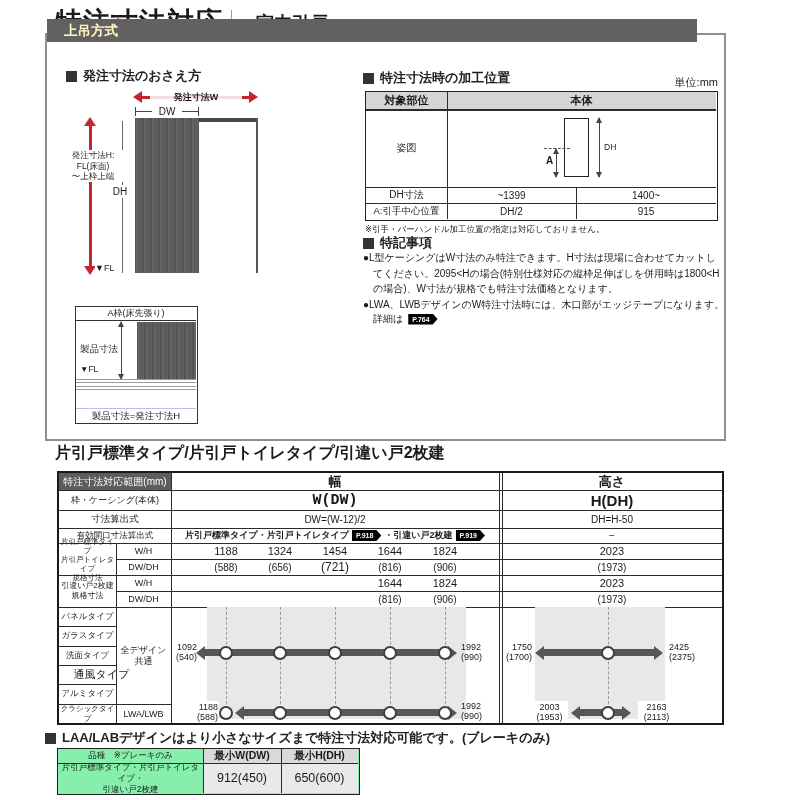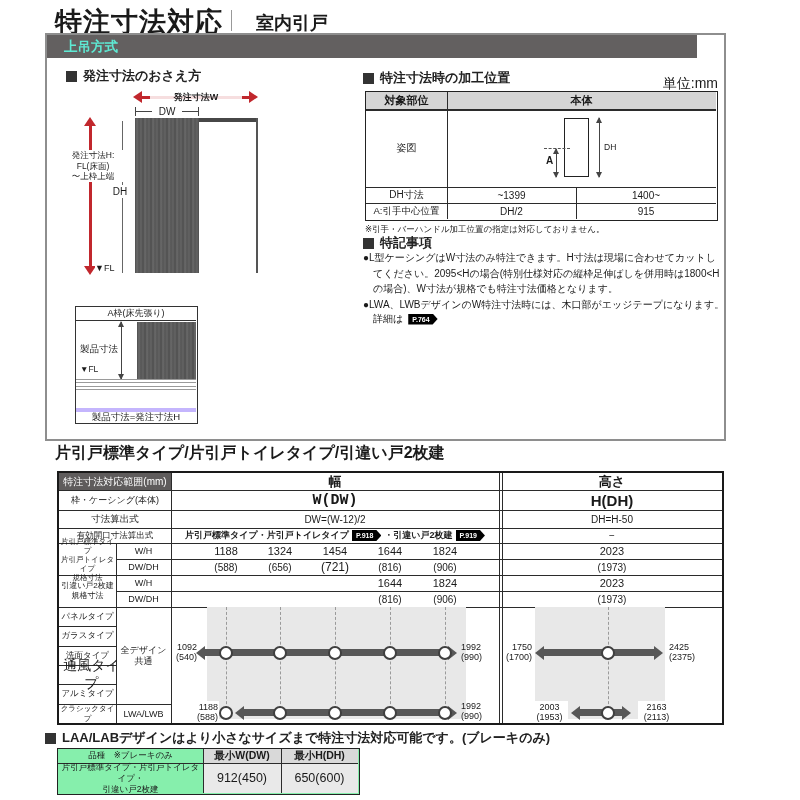--- a/index.html
+++ b/index.html
@@ -38,21 +38,21 @@
 </head>
 <body>
 
 <div class="page">
 
   <div class="abs b" style="left:55px;top:4px;font-size:27px;letter-spacing:1px;">特注寸法対応</div>
   <div class="abs" style="left:231px;top:10px;width:1px;height:21px;background:#999;"></div>
   <div class="abs b" style="left:256px;top:11px;font-size:18px;">室内引戸</div>
 
   <div class="abs" style="left:45px;top:33px;width:681px;height:408px;border:2px solid #8e8e8e;background:#fff;"></div>
-  <div class="abs b" style="left:47px;top:35px;width:650px;height:23px;background:#636060;color:#5eead4;font-size:13.5px;line-height:23px;padding-left:17px;">上吊方式</div>
+  <div class="abs b" style="left:47px;top:19px;width:650px;height:23px;background:#636060;color:#fef9c3;font-size:13.5px;line-height:23px;padding-left:17px;">上吊方式</div>
 
   <div class="heading" style="left:66px;top:67px;">
     <span class="sq"></span>
     <span>発注寸法のおさえ方</span>
   </div>
 
   <div class="harrow" style="left:142px;top:96px;width:107px;"></div>
   <div class="cell b" style="left:150px;top:92px;width:92px;height:11px;font-size:9px;background:rgba(255,255,255,0.85);">発注寸法W</div>
 
   <div class="abs" style="left:135px;top:111px;width:64px;height:1px;background:#444;"></div>
@@ -73,28 +73,28 @@
 〜上枠上端</div>
   <div class="abs" style="left:95px;top:263px;font-size:9px;background:#fff;">▼FL</div>
 
   <div class="abs" style="left:75px;top:306px;width:123px;height:118px;border:1.5px solid #333;background:#fff;">
     <div class="cell" style="left:0;top:0;width:120px;height:14px;border-bottom:1px solid #333;font-size:9px;">A枠(床先張り)</div>
     <div class="abs wood" style="left:61px;top:15px;width:59px;height:57px;"></div>
     <div class="dimv" style="left:45px;top:15px;height:57px;"></div>
     <div class="abs" style="left:4px;top:36px;font-size:9.5px;background:#fff;">製品寸法</div>
     <div class="abs" style="left:4px;top:57px;font-size:8.5px;background:#fff;">▼FL</div>
     <div class="abs" style="left:0;top:72px;width:120px;height:13px;background:repeating-linear-gradient(180deg,#9a9a9a 0 1px,#ffffff 1px 3.5px);"></div>
-    <div class="cell" style="left:0;bottom:0;width:120px;height:15px;border-top:4px solid #c4b5fd;font-size:9.5px;">製品寸法=発注寸法H</div>
+    <div class="cell" style="left:0;bottom:0;width:120px;height:15px;border-top:1px solid #c4b5fd;font-size:9.5px;">製品寸法=発注寸法H</div>
   </div>
 
   <div class="heading" style="left:363px;top:69px;">
     <span class="sq"></span>
     <span>特注寸法時の加工位置</span>
   </div>
-  <div class="abs" style="left:648px;top:75px;width:70px;font-size:14px;text-align:right;">単位:mm</div>
+  <div class="abs" style="left:648px;top:75px;width:70px;font-size:11px;text-align:right;">単位:mm</div>
 
   <div class="abs" style="left:365px;top:91px;width:353px;height:130px;border:1.5px solid #222;background:#fff;">
     <div class="abs" style="left:0;top:0;width:350px;height:17px;background:#d5d5d5;"></div>
     <div class="cell b" style="left:0;top:0;width:81px;height:17px;font-size:11px;">対象部位</div>
     <div class="cell b" style="left:81px;top:0;width:269px;height:17px;font-size:11px;">本体</div>
     <div class="hl" style="left:0;top:17px;width:350px;height:2px;"></div>
     <div class="hl" style="left:0;top:95px;width:350px;"></div>
     <div class="hl" style="left:0;top:111px;width:350px;"></div>
     <div class="vl" style="left:81px;top:0;height:127px;"></div>
     <div class="vl" style="left:210px;top:95px;height:32px;"></div>
@@ -204,21 +204,21 @@
     <div class="cell" style="left:443px;top:102px;width:220px;height:16px;font-size:11px;">2023</div>
     <div class="abs" style="left:112px;top:118px;width:328px;height:16px;">
       <span class="cell" style="left:194px;width:50px;height:16px;font-size:10px;">(816)</span>
       <span class="cell" style="left:249px;width:50px;height:16px;font-size:10px;">(906)</span>
     </div>
     <div class="cell" style="left:443px;top:118px;width:220px;height:16px;font-size:10px;">(1973)</div>
 
     <div class="cell" style="left:0;top:134px;width:57px;height:19px;font-size:8.5px;">パネルタイプ</div>
     <div class="cell" style="left:0;top:153px;width:57px;height:20px;font-size:8.5px;">ガラスタイプ</div>
     <div class="cell" style="left:0;top:173px;width:57px;height:19px;font-size:8.5px;">洗面タイプ</div>
-    <div class="cell" style="left:4px;top:192px;width:57px;height:19px;font-size:14px;">通風タイプ</div>
+    <div class="cell" style="left:14px;top:192px;width:57px;height:19px;font-size:11px;">通風タイプ</div>
     <div class="cell" style="left:0;top:211px;width:57px;height:20px;font-size:8.5px;">アルミタイプ</div>
     <div class="cell" style="left:0;top:231px;width:57px;height:19px;font-size:7.5px;">クラシックタイプ</div>
     <div class="cell pre" style="left:57px;top:134px;width:55px;height:97px;font-size:9px;line-height:11px;">全デザイン
 共通</div>
     <div class="cell" style="left:57px;top:231px;width:55px;height:19px;font-size:9px;">LWA/LWB</div>
 
     <div class="abs" style="left:112px;top:134px;width:328px;height:116px;overflow:hidden;">
       <div class="abs" style="left:36px;top:0;width:259px;height:112px;background:#e8e8e8;"></div>
       <div class="dash" style="left:55px;top:0;height:112px;"></div>
       <div class="dash" style="left:109px;top:0;height:112px;"></div>

